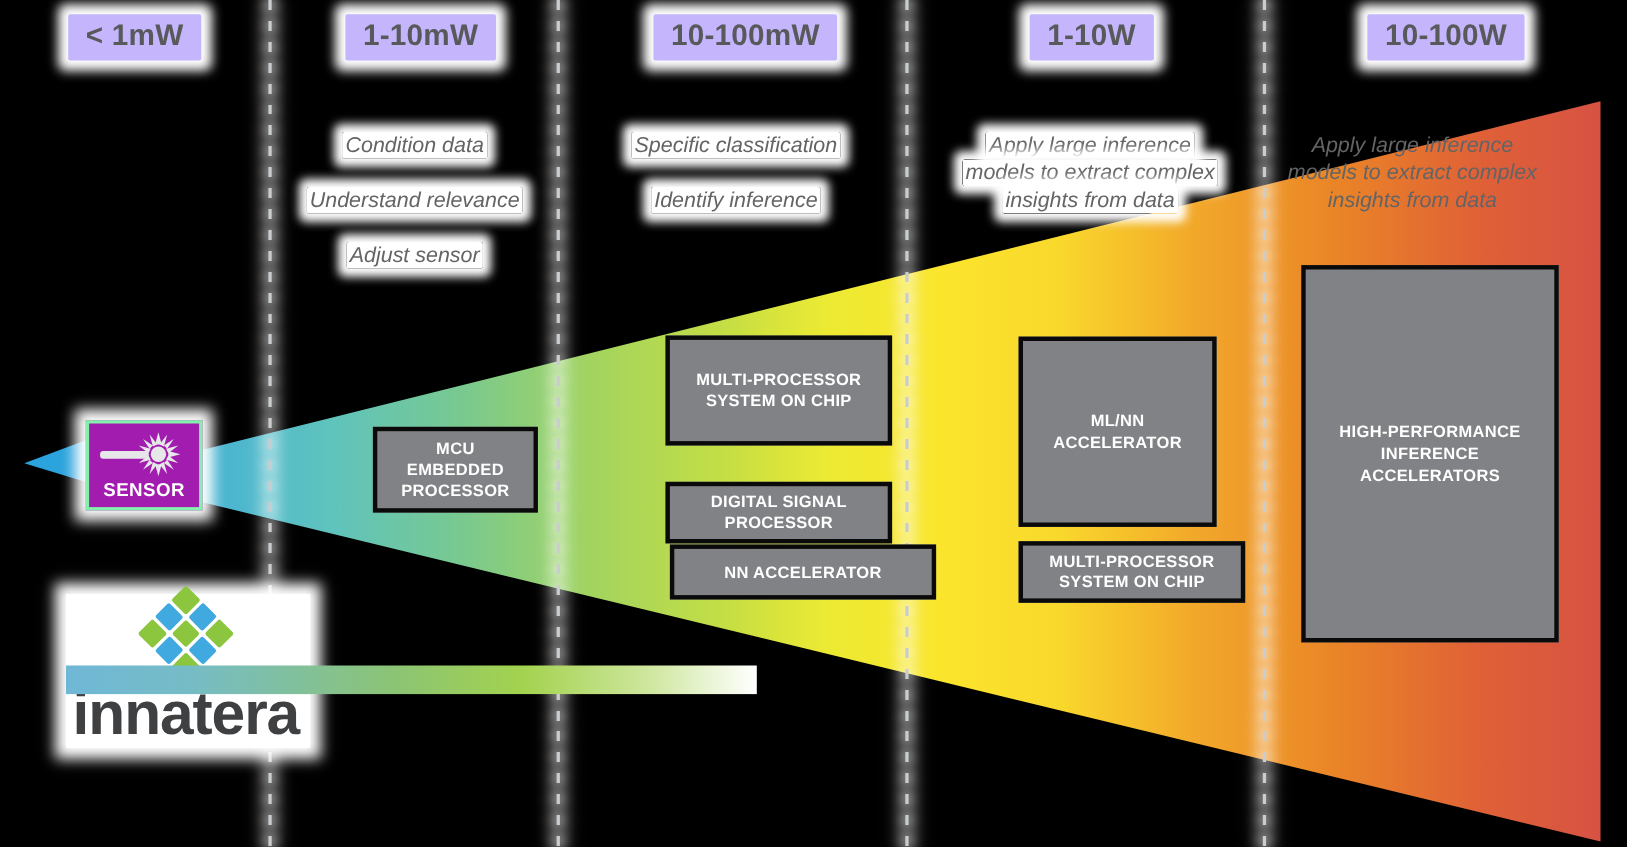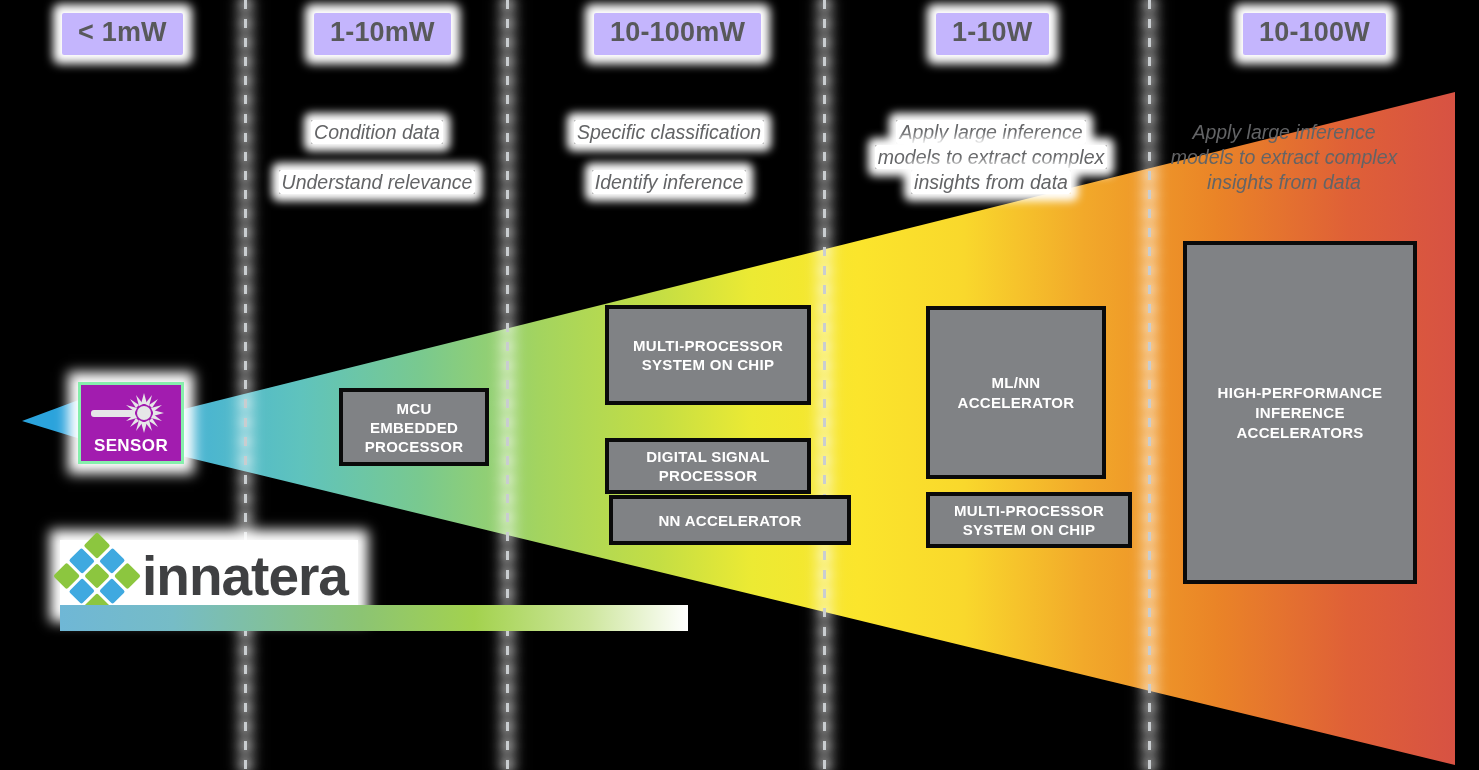--- a/index.html
+++ b/index.html
@@ -48,21 +48,21 @@
   #sensor-label{position:absolute;left:0;right:0;bottom:5px;text-align:center;
                 color:#fff;font-weight:bold;font-size:17px;letter-spacing:.4px;}
   #blue-arrow{position:absolute;left:22px;top:398px;width:62px;height:42px;z-index:3;
               background:#2ba3dc;
               clip-path:polygon(100% 0,100% 100%,0 55%);}
 
   
   #logo{position:absolute;left:60px;top:540px;z-index:7;
         display:flex;align-items:center;gap:14px;
         background:#fff;padding:5px 10px 5px 6px;
-        box-shadow:0 0 12px 10px #fff;}
+        box-shadow:0 0 12px 10px #fff;flex-direction:column;}
   #logo-mark{width:62px;height:62px;transform:rotate(45deg);
              display:grid;grid-template-columns:repeat(3,1fr);grid-template-rows:repeat(3,1fr);gap:3px;}
   #logo-mark i{display:block;border-radius:2px;}
   #logo-word{color:#3f4042;font-size:55px;font-weight:bold;letter-spacing:-1px;line-height:54px;}
   #logo-bar{position:absolute;left:60px;top:605px;width:628px;height:26px;z-index:7;
             background:linear-gradient(to right,#6fb7d6 0%,#76bcc6 18%,#8cc473 48%,#a3d24e 66%,#cde69c 84%,#ffffff 100%);}
 </style>
 </head>
 <body>
 
@@ -98,20 +98,23 @@
   <div class="hdr" style="left:314px">1-10mW</div>
   <div class="hdr" style="left:594px">10-100mW</div>
   <div class="hdr" style="left:936px">1-10W</div>
   <div class="hdr" style="left:1243px">10-100W</div>
 
   <div class="desc" style="left:266px;top:120px;width:222px">
     <span>Condition data</span>
   </div>
   <div class="desc" style="left:266px;top:170px;width:222px">
     <span>Understand relevance</span>
+  </div>
+  <div class="desc" style="left:266px;top:220px;width:222px">
+    <span>Adjust sensor</span>
   </div>
 
   <div class="desc" style="left:548px;top:120px;width:242px">
     <span>Specific classification</span>
   </div>
   <div class="desc" style="left:548px;top:170px;width:242px">
     <span>Identify inference</span>
   </div>
 
   <div class="desc" style="left:872px;top:120px;width:238px">

